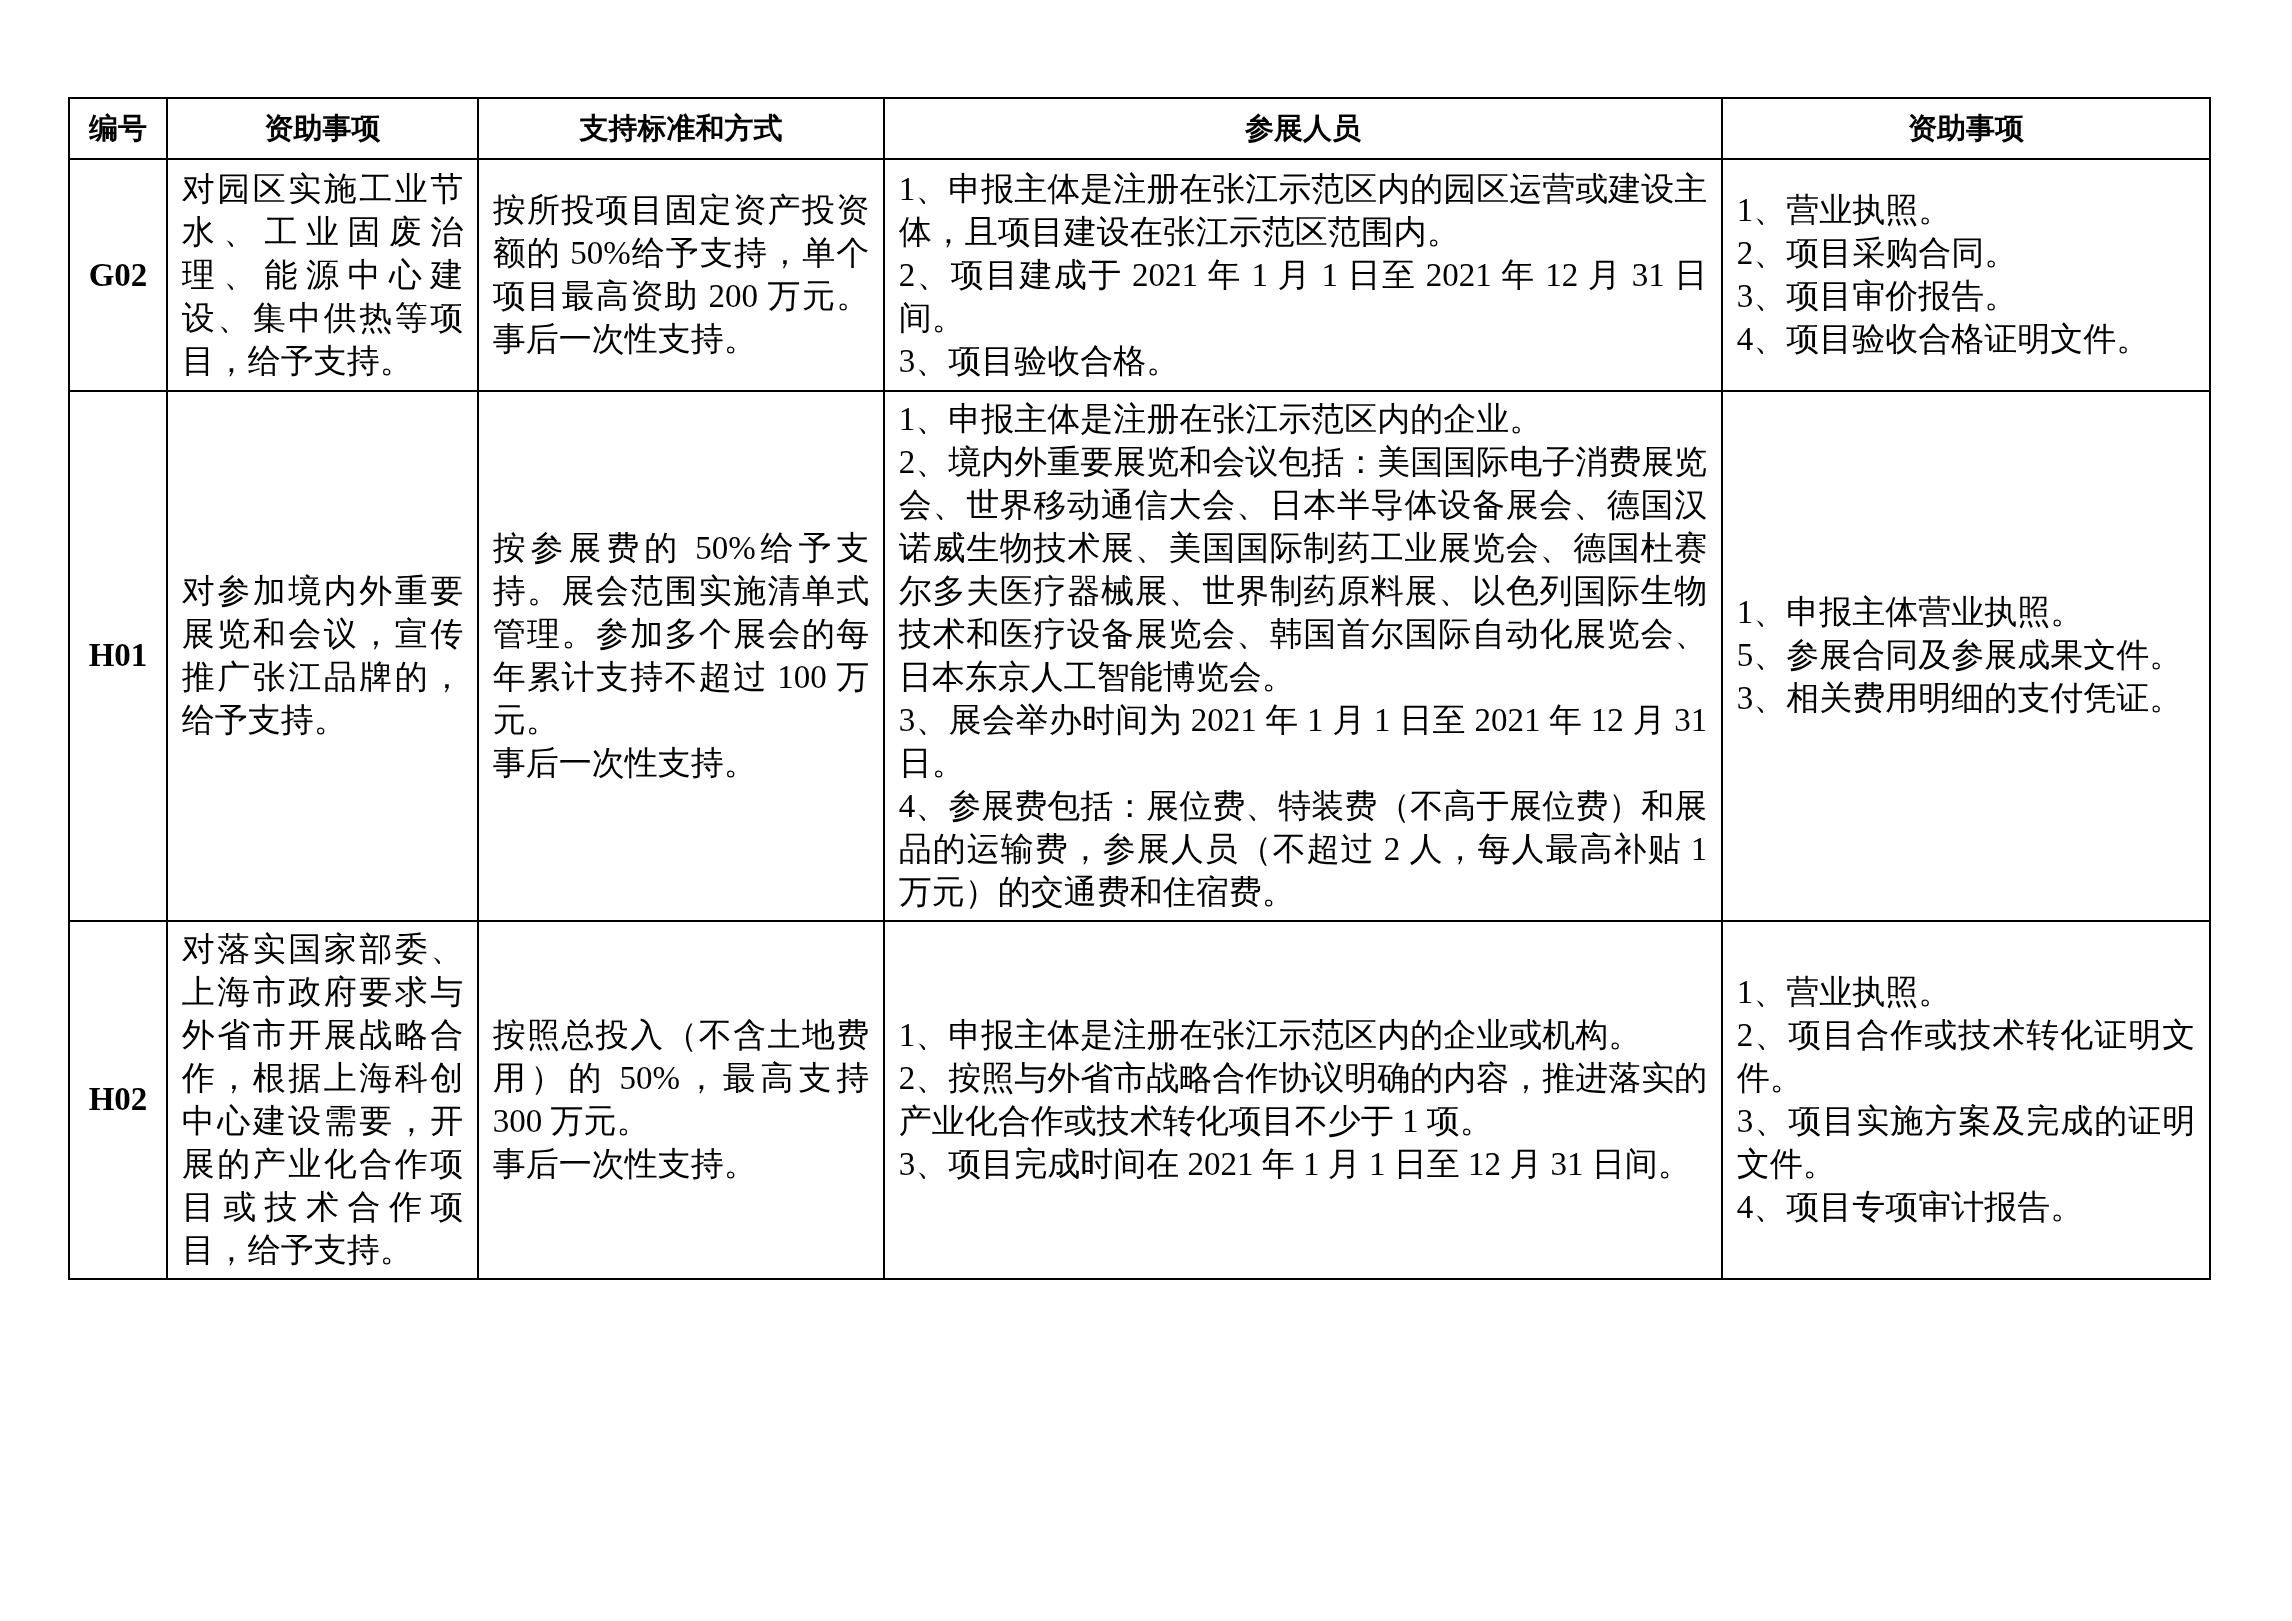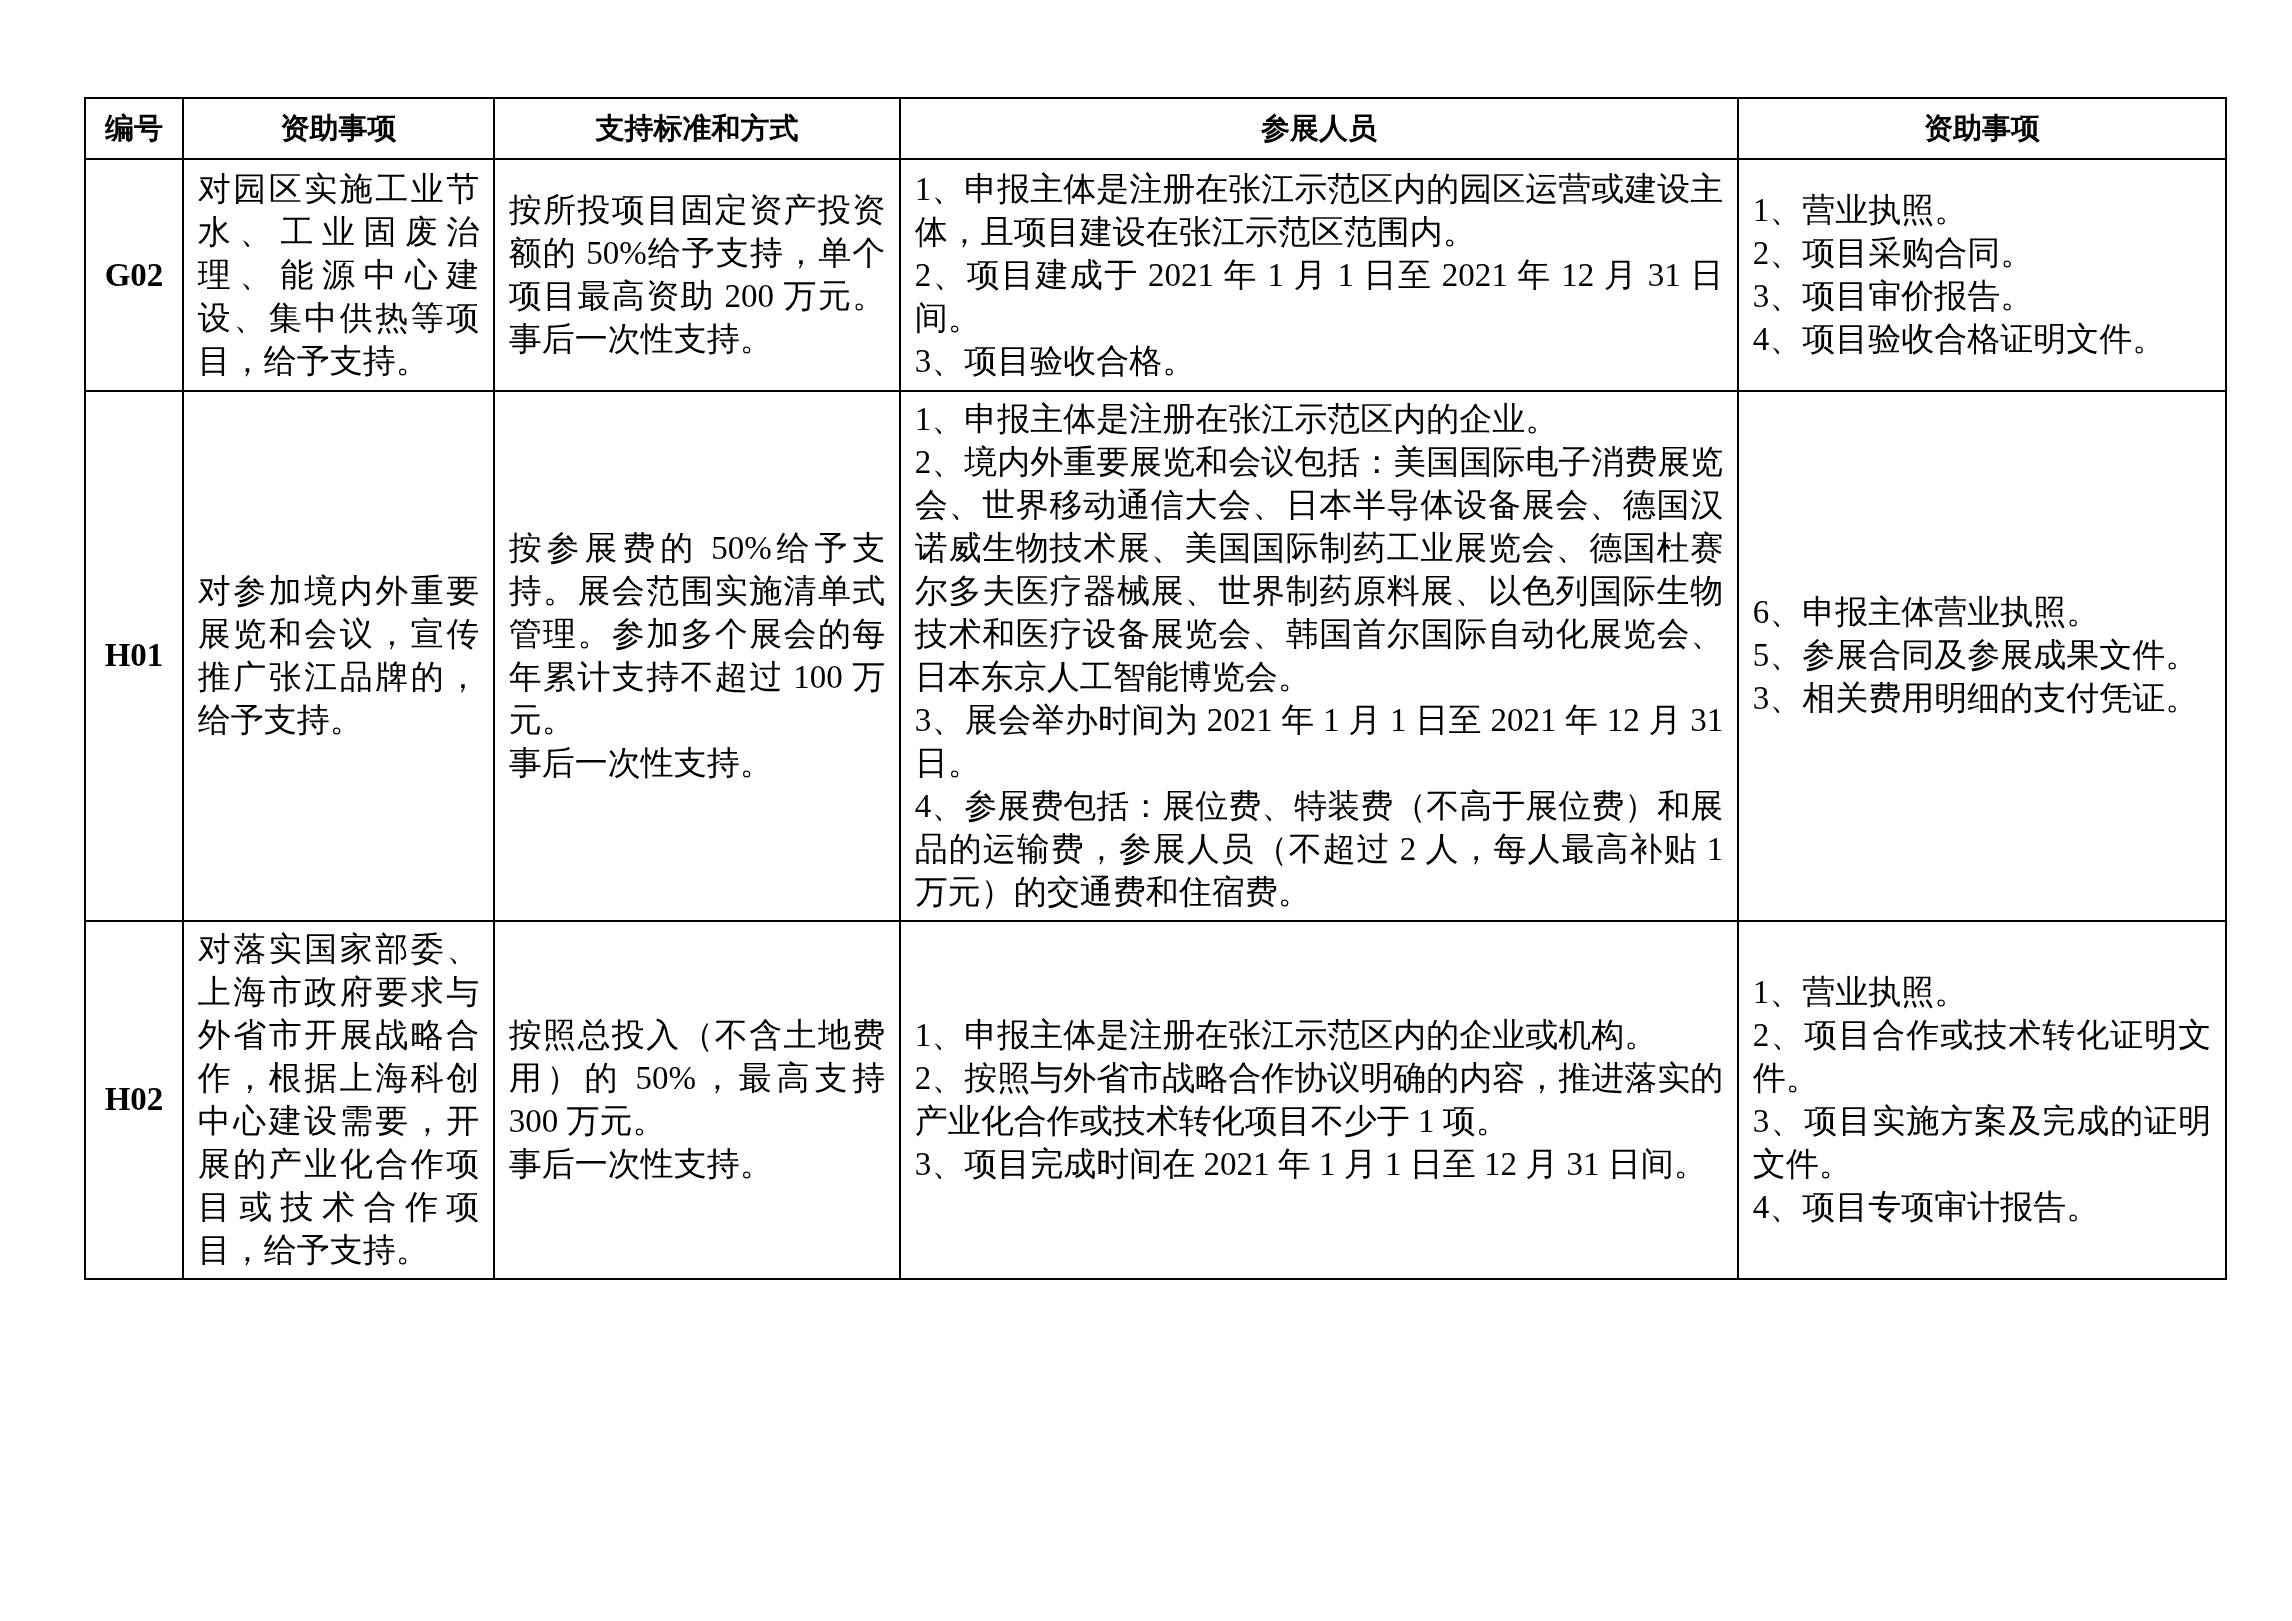--- a/index.html
+++ b/index.html
@@ -11,21 +11,21 @@
     position: relative;
     width: 2293px;
     height: 1621px;
     background: #ffffff;
     overflow: hidden;
     font-family: "Liberation Serif", "DejaVu Serif", serif;
     color: #000000;
   }
   table.doc-table {
     position: absolute;
-    left: 84px;
+    left: 68px;
     top: 97px;
     width: 2141px;
     table-layout: fixed;
     border-collapse: collapse;
     border-radius: 30px;
   }
   table.doc-table th,
   table.doc-table td {
     border: 2px solid #000000;
     vertical-align: middle;
@@ -108,21 +108,21 @@
           <p>按参展费的 50%给予支持。展会范围实施清单式管理。参加多个展会的每年累计支持不超过 100 万元。</p>
           <p>事后一次性支持。</p>
         </td>
         <td class="cell-text cell-cond">
           <p>1、申报主体是注册在张江示范区内的企业。</p>
           <p>2、境内外重要展览和会议包括：美国国际电子消费展览会、世界移动通信大会、日本半导体设备展会、德国汉诺威生物技术展、美国国际制药工业展览会、德国杜赛尔多夫医疗器械展、世界制药原料展、以色列国际生物技术和医疗设备展览会、韩国首尔国际自动化展览会、日本东京人工智能博览会。</p>
           <p>3、展会举办时间为 2021 年 1 月 1 日至 2021 年 12 月 31 日。</p>
           <p>4、参展费包括：展位费、特装费（不高于展位费）和展品的运输费，参展人员（不超过 2 人，每人最高补贴 1 万元）的交通费和住宿费。</p>
         </td>
         <td class="cell-text cell-mat">
-          <p>6、申报主体营业执照。</p>
+          <p>1、申报主体营业执照。</p>
           <p>5、参展合同及参展成果文件。</p>
           <p>3、相关费用明细的支付凭证。</p>
         </td>
       </tr>
       <tr class="r-h02">
         <td class="cell-code">H02</td>
         <td class="cell-text cell-item">
           <p>对落实国家部委、上海市政府要求与外省市开展战略合作，根据上海科创中心建设需要，开展的产业化合作项目或技术合作项目，给予支持。</p>
         </td>
         <td class="cell-text cell-support">

